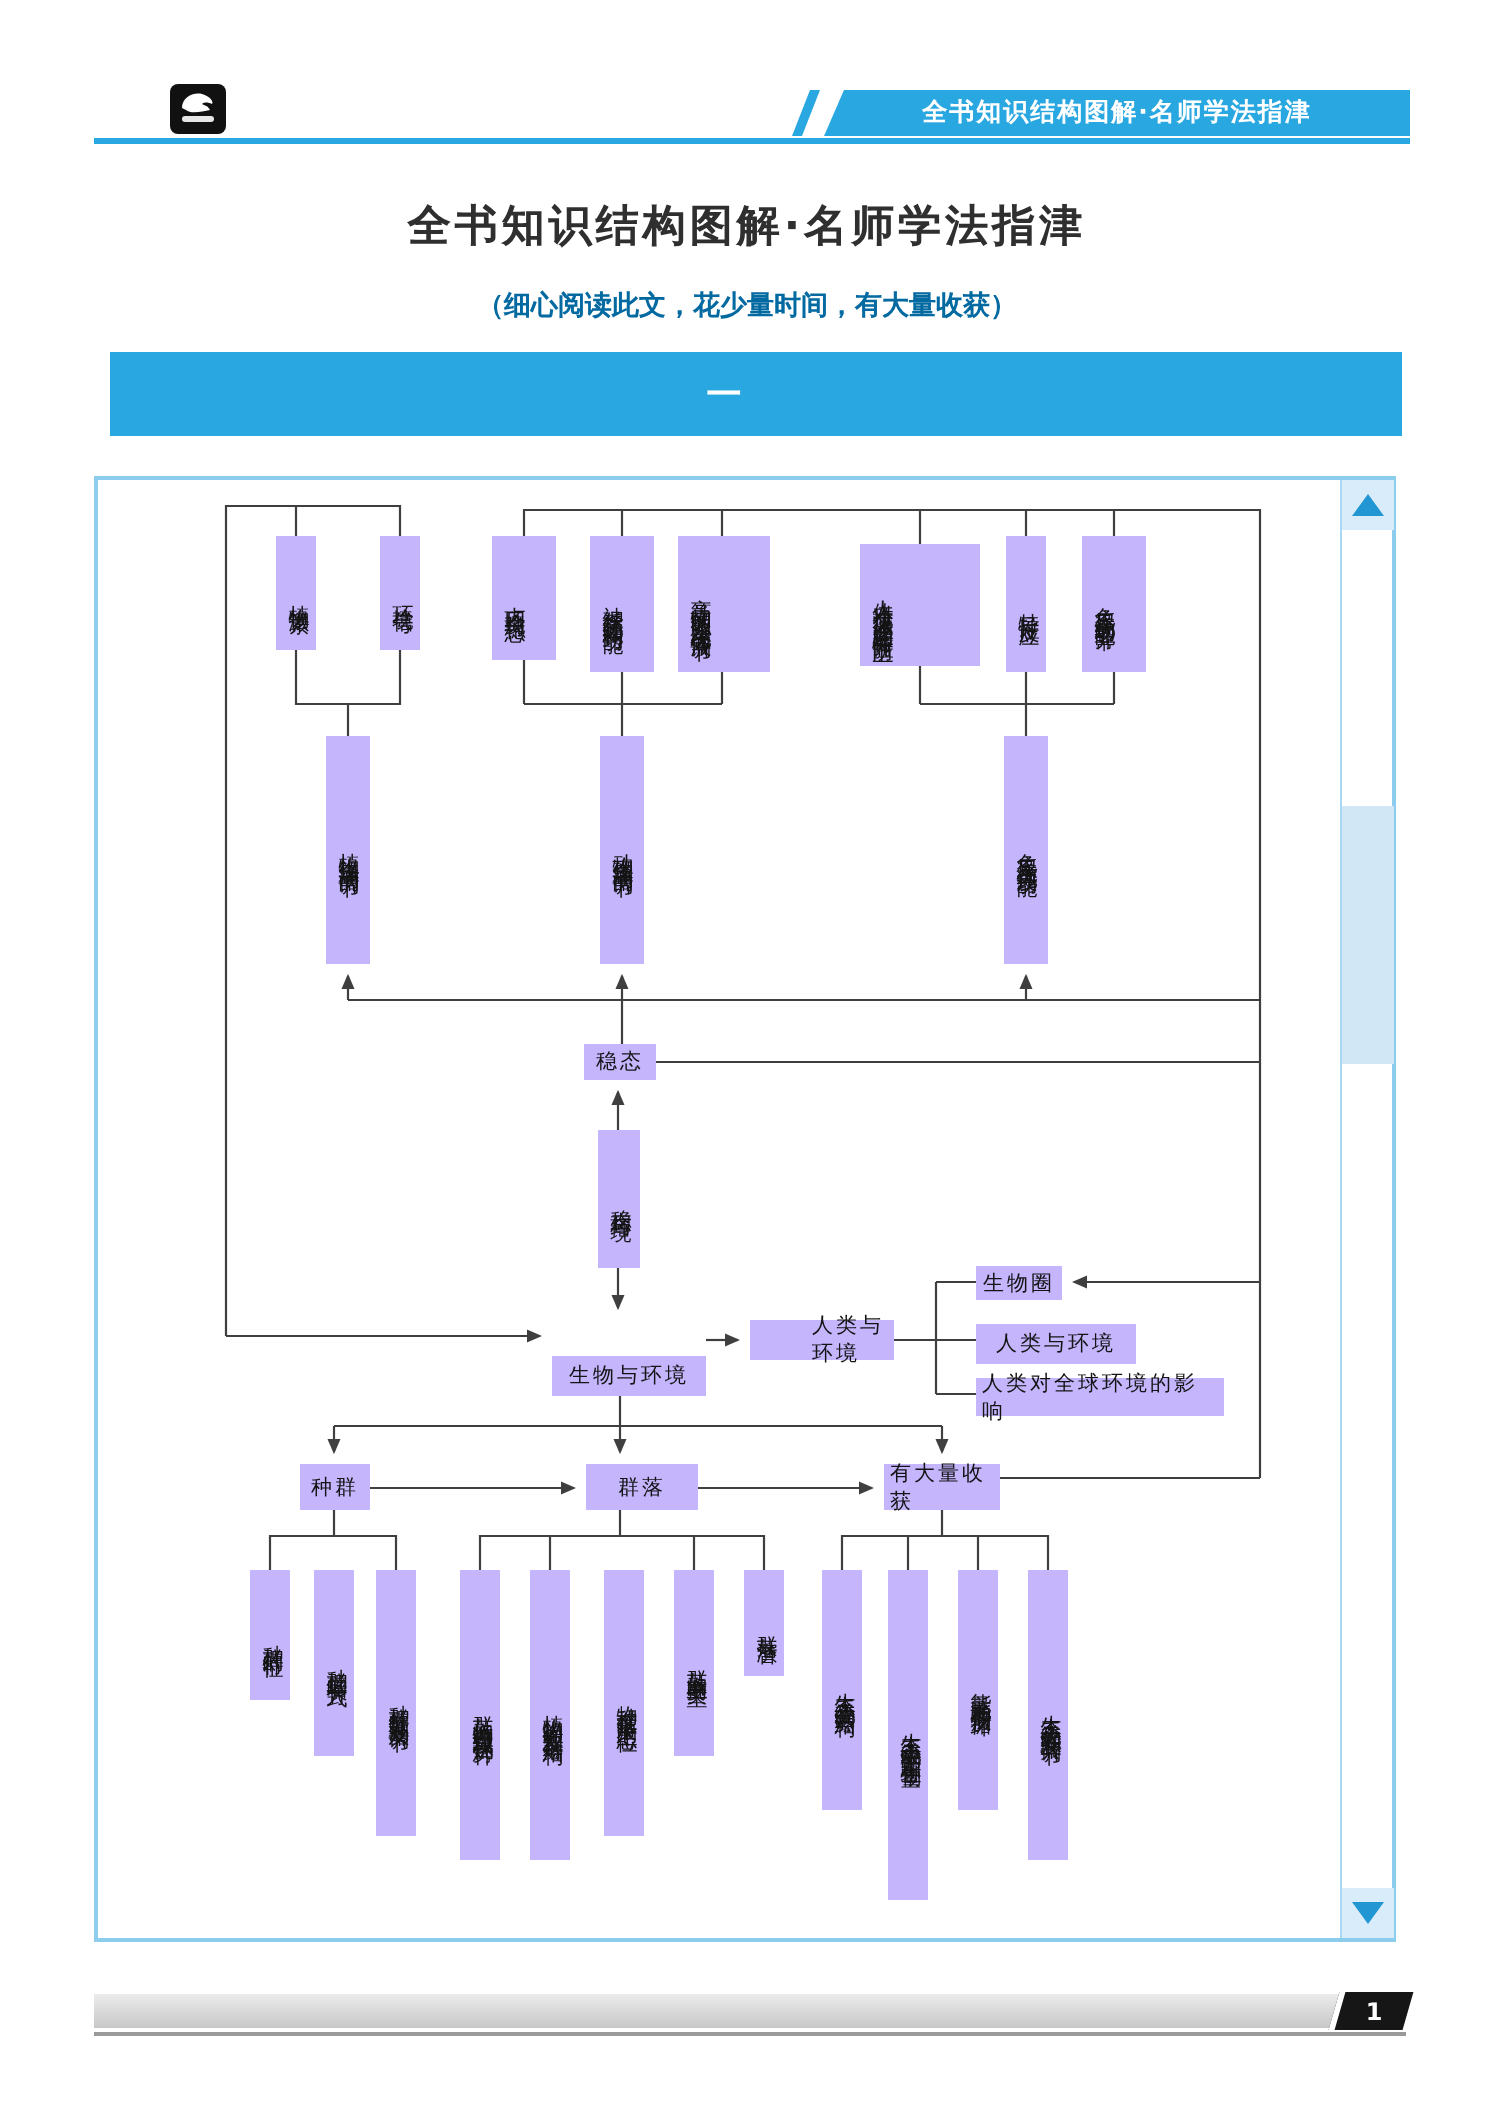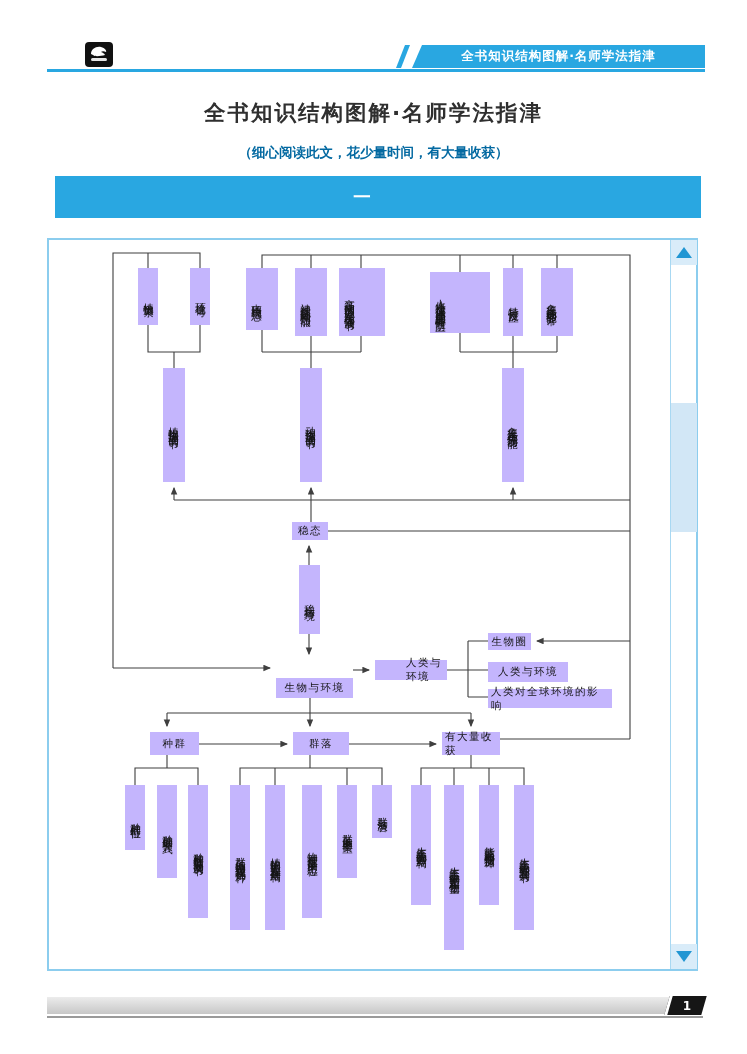--- a/index.html
+++ b/index.html
@@ -141,21 +141,21 @@
   <div class="node vbox" style="left:502px;top:368px;width:22px;height:114px;">免疫系统与免疫功能</div>
 
   <div class="node hbox" style="left:292px;top:522px;width:36px;height:18px;">稳态</div>
   <div class="node vbox" style="left:299px;top:565px;width:21px;height:69px;">稳态与环境</div>
   <div class="node hbox" style="left:276px;top:660px;width:77px;height:20px;margin-top:18px;">生物与环境</div>
   <div class="node hbox" style="left:375px;top:660px;width:72px;height:20px;padding-left:28px;">人类与环境</div>
   <div class="node hbox" style="left:488px;top:633px;width:43px;height:17px;">生物圈</div>
   <div class="node hbox" style="left:488px;top:662px;width:80px;height:20px;">人类与环境</div>
   <div class="node hbox" style="left:488px;top:689px;width:124px;height:19px;">人类对全球环境的影响</div>
 
-  <div class="node hbox" style="left:150px;top:732px;width:49px;height:23px;">种群</div>
+  <div class="node hbox" style="left:150px;top:732px;width:35px;height:23px;">种群</div>
   <div class="node hbox" style="left:293px;top:732px;width:56px;height:23px;">群落</div>
   <div class="node hbox" style="left:442px;top:732px;width:58px;height:23px;">有大量收获</div>
 
   <div class="node vbox" style="left:125px;top:785px;width:20px;height:65px;">种群的特征</div>
   <div class="node vbox" style="left:157px;top:785px;width:20px;height:93px;">种群的增长方式</div>
   <div class="node vbox" style="left:188px;top:785px;width:20px;height:133px;">种群的数量波动及调节</div>
   <div class="node vbox" style="left:230px;top:785px;width:20px;height:145px;">群落的物种组成和优势种</div>
   <div class="node vbox" style="left:265px;top:785px;width:20px;height:145px;">植物的生长型和群落结构</div>
   <div class="node vbox" style="left:302px;top:785px;width:20px;height:133px;">物种在群落中的生态位</div>
   <div class="node vbox" style="left:337px;top:785px;width:20px;height:93px;">群落的主要类型</div>

